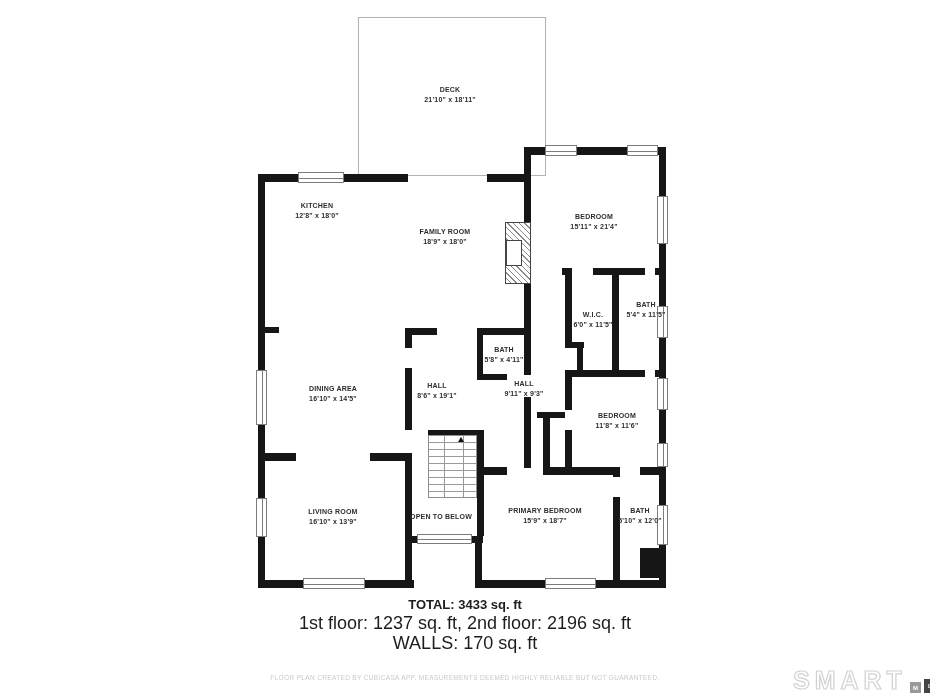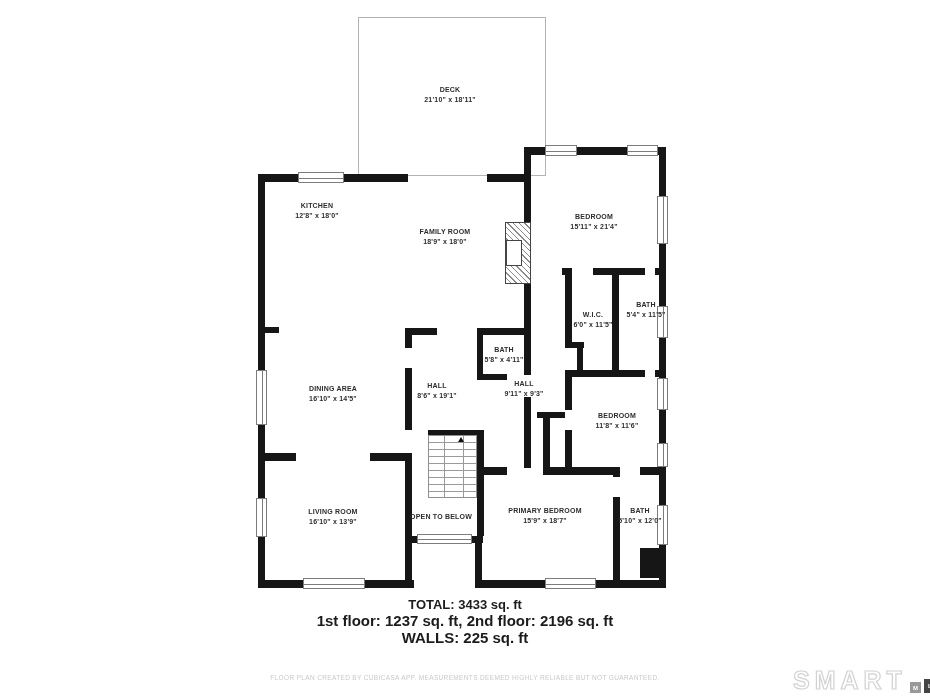--- a/index.html
+++ b/index.html
@@ -23,21 +23,21 @@
   .stair-arrow{position:absolute;width:0;height:0;border-left:3px solid transparent;
           border-right:3px solid transparent;border-bottom:5px solid #111;z-index:6;}
   
   .fireplace{position:absolute;border:1px solid #444;box-sizing:border-box;z-index:4;
           background:repeating-linear-gradient(45deg,#fff 0 3px,#8a8a8a 3px 4px);}
   .firebox{position:absolute;background:#fff;border:1px solid #444;box-sizing:border-box;z-index:5;}
   .blackbox{position:absolute;background:#161616;z-index:5;}
   
   .summary{position:absolute;left:0;width:930px;text-align:center;color:#1c1c1c;z-index:9;}
   .summary .total{font-size:13px;font-weight:700;margin-bottom:1px;}
-  .summary .line{font-size:15px;line-height:1.12;font-weight:bold;}
+  .summary .line{font-size:18px;line-height:1.12;}
   .disclaimer{position:absolute;left:0;width:930px;text-align:center;font-size:6.5px;
           letter-spacing:.35px;color:#c9c9c9;z-index:9;}
   
   .logo{position:absolute;display:flex;align-items:flex-end;z-index:9;}
   .logo .brand{font-size:25px;font-weight:700;letter-spacing:5px;color:#fff;
           -webkit-text-stroke:1.2px #d2d2d2;text-stroke:1.2px #d2d2d2;line-height:1;}
   .logo .blk{display:inline-block;color:#fff;font-size:6px;font-weight:700;text-align:center;
           margin-left:3px;display:flex;align-items:center;justify-content:center;}
   .blk-m{width:11px;height:11px;background:#999;}
   .blk-l{width:12px;height:14px;background:#454545;}
@@ -183,21 +183,21 @@
     <div>15'9" x 18'7"</div>
   </div>
   <div class="room" style="left:640px;top:516px;">
     <div>BATH</div>
     <div>5'10" x 12'0"</div>
   </div>
 
   <div class="summary" style="top:597px;">
     <div class="total">TOTAL: 3433 sq. ft</div>
     <div class="line">1st floor: 1237 sq. ft, 2nd floor: 2196 sq. ft</div>
-    <div class="line">WALLS: 225 sq. ft</div>
+    <div class="line">WALLS: 170 sq. ft</div>
   </div>
 
   <div class="disclaimer" style="top:674px;">FLOOR PLAN CREATED BY CUBICASA APP. MEASUREMENTS DEEMED HIGHLY RELIABLE BUT NOT GUARANTEED.</div>
 
   <div class="logo" style="left:793px;top:668px;">
     <span class="brand">SMART</span>
     <span class="blk blk-m">M</span>
     <span class="blk blk-l">L</span>
 
   </div>

